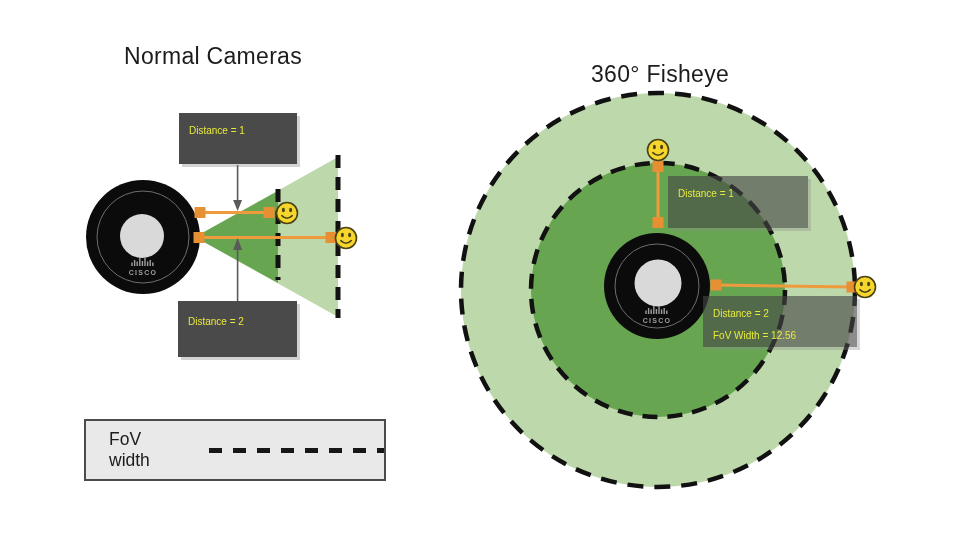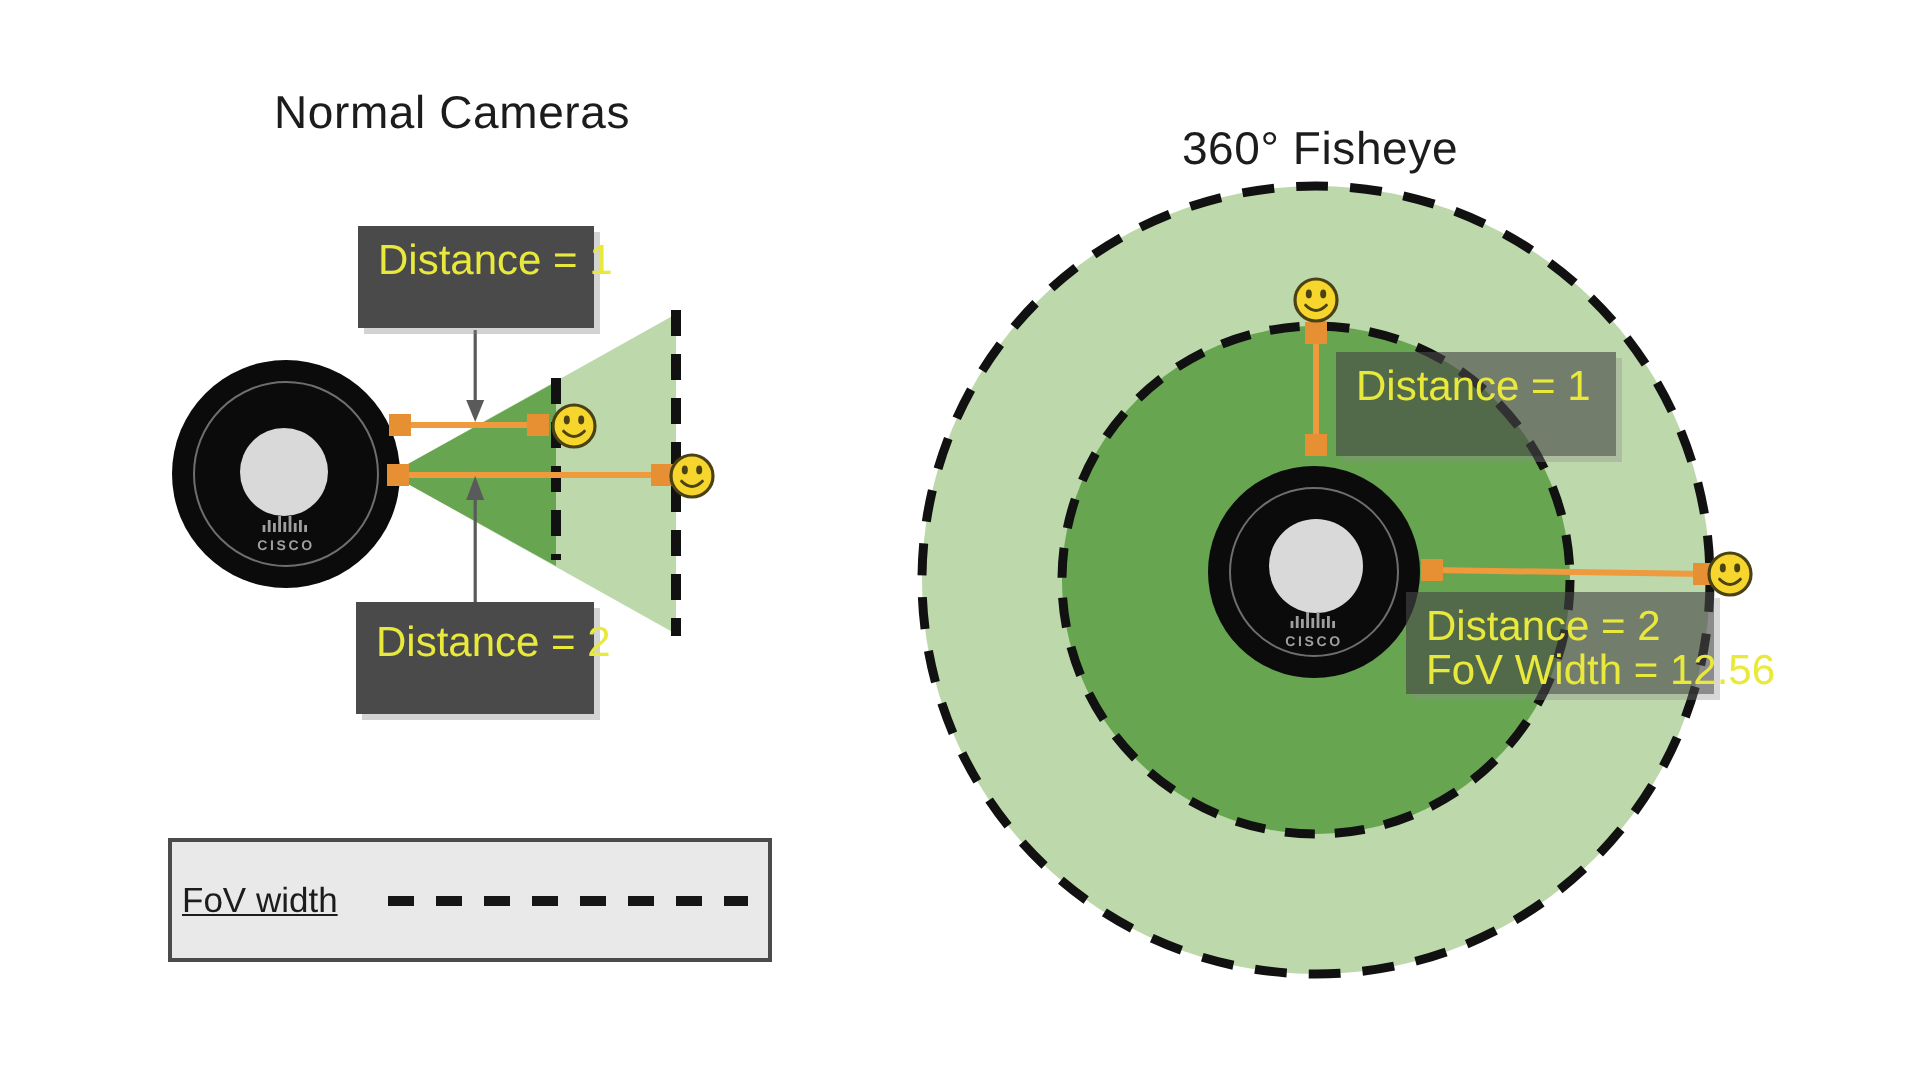--- a/index.html
+++ b/index.html
@@ -9,36 +9,36 @@
   }
   .stage svg{position:absolute;left:0;top:0;}
   svg text{font-family:"Liberation Sans", sans-serif;}
   .title{
     position:absolute;transform:translateX(-50%);
     font-size:23px;color:#1c1c1c;white-space:nowrap;letter-spacing:0.3px;
   }
   .label-box{
     position:absolute;box-sizing:border-box;
     padding:7px 0 0 10px;
-    font-size:21px;line-height:22px;color:#e9e93c;white-space:nowrap;
+    font-size:10px;line-height:22px;color:#e9e93c;white-space:nowrap;
   }
   .label-box.solid{
     background:#4a4a4a;
     box-shadow:3px 3px 0 rgba(130,130,130,0.35);
   }
   .label-box.translucent{
     background:rgba(70,70,70,0.62);
     box-shadow:3px 3px 0 rgba(140,140,140,0.35);
   }
   .legend-box{
     position:absolute;box-sizing:border-box;
     background:#e9e9e9;border:2px solid #4b4b4b;
     display:flex;align-items:center;
   }
-  .legend-label{font-size:17.5px;color:#1c1c1c;margin-left:5px;text-decoration:underline;}
+  .legend-label{font-size:17.5px;color:#1c1c1c;margin-left:23px;}
   .legend-dash{
     width:180px;height:5px;margin-left:25px;
     background:repeating-linear-gradient(90deg,#161616 0px,#161616 13px,rgba(0,0,0,0) 13px,rgba(0,0,0,0) 24px);
   }
 </style>
 </head>
 <body>
 
 <div class="stage">
 
@@ -125,21 +125,21 @@
     <g>
       <line x1="237.6" y1="165" x2="237.6" y2="201" stroke="#5a5a5a" stroke-width="1.6"></line>
       <polygon points="233.1,200 242.1,200 237.6,211" fill="#5a5a5a"></polygon>
     </g>
     <g>
       <line x1="237.6" y1="301" x2="237.6" y2="249" stroke="#5a5a5a" stroke-width="1.6"></line>
       <polygon points="233.1,250 242.1,250 237.6,238" fill="#5a5a5a"></polygon>
     </g>
   </svg>
 
-  <div class="title" style="left:226px;top:43px;">Normal Cameras</div>
+  <div class="title" style="left:213px;top:43px;">Normal Cameras</div>
   <div class="title" style="left:660px;top:61px;">360° Fisheye</div>
 
   <div class="label-box solid" style="left:179px;top:113px;width:118px;height:51px;">
     <div>Distance = 1</div>
   </div>
   <div class="label-box solid" style="left:178px;top:301px;width:119px;height:56px;padding-top:10px;">
     <div>Distance = 2</div>
   </div>
 
   <div class="label-box translucent" style="left:668px;top:176px;width:140px;height:52px;">

